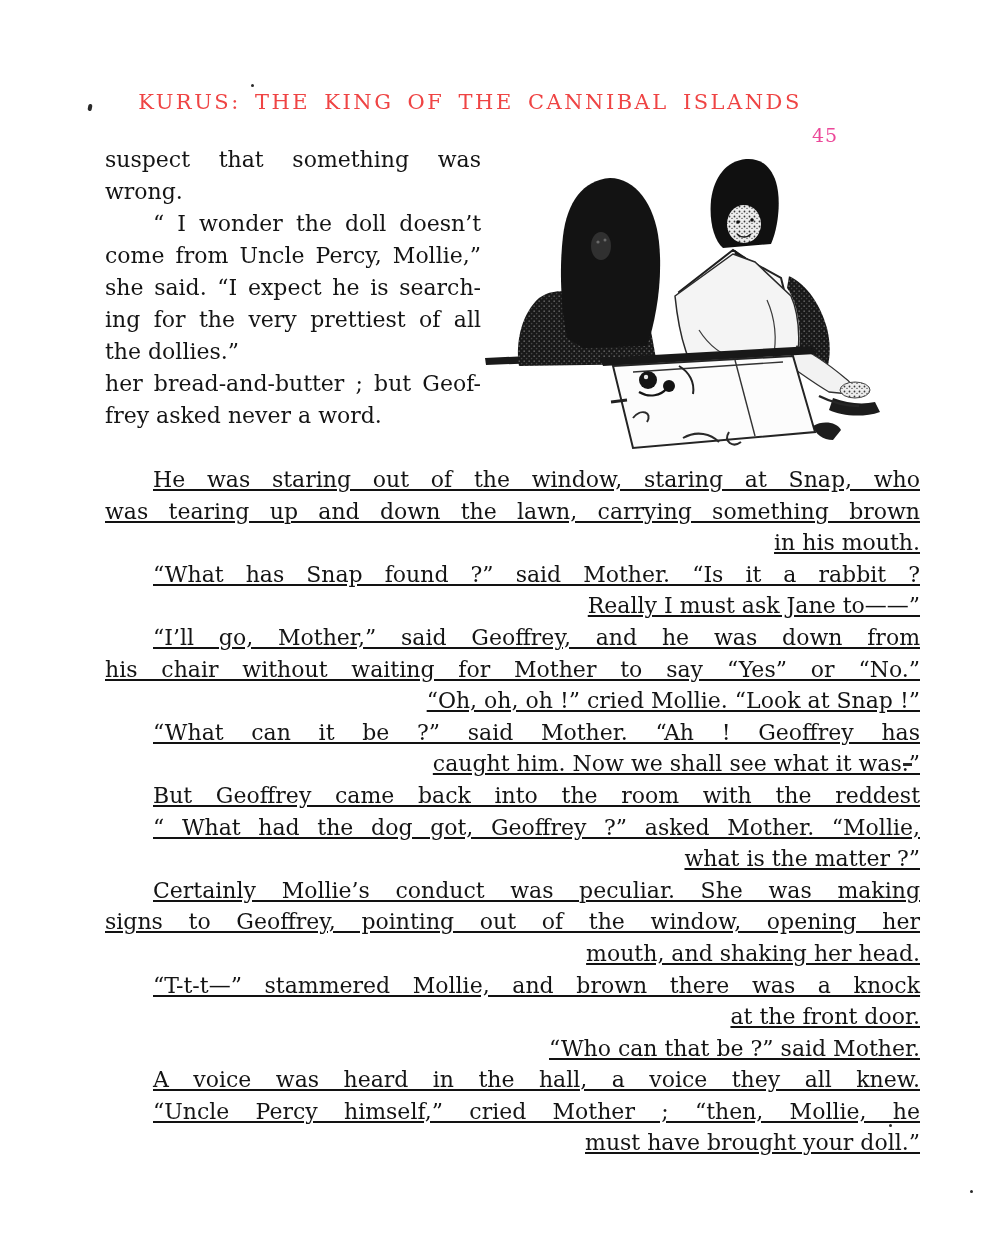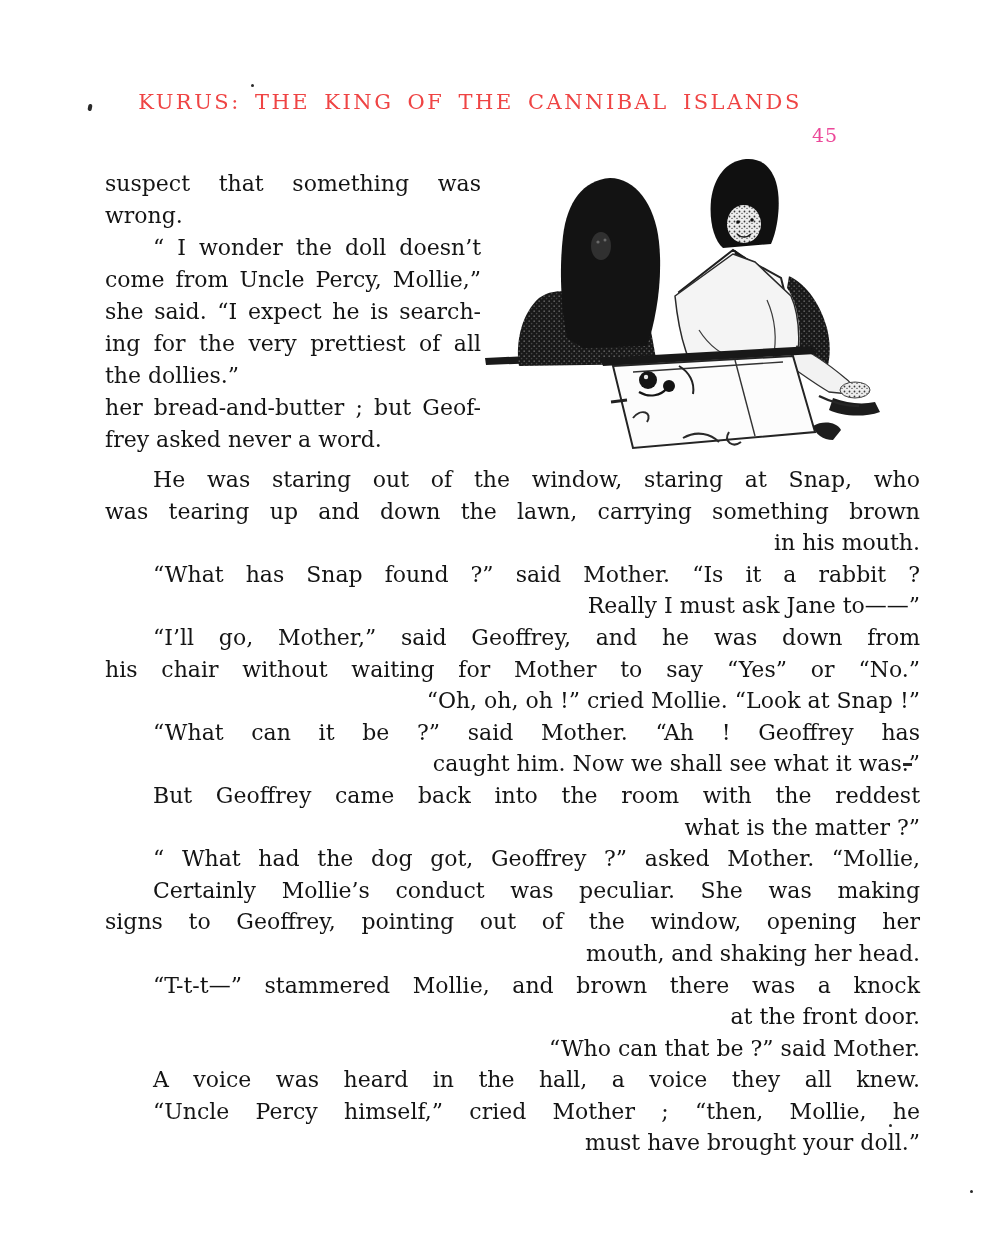--- a/index.html
+++ b/index.html
@@ -14,24 +14,24 @@
   .header-title{
     position:absolute;left:105px;top:90px;width:730px;
     text-align:center;font-size:21px;letter-spacing:2.5px;word-spacing:5px;
     color:#ef4444;white-space:nowrap;
   }
   .page-number{
     position:absolute;left:812px;top:88px;font-size:19px;letter-spacing:1px;color:#ec4899;margin-top:36px;
   }
 
   .narrow-column{
-    position:absolute;left:105px;top:144px;width:376px;margin-top:24px;
+    position:absolute;left:105px;top:144px;width:376px;
   }
   .wide-column{
-    position:absolute;left:105px;top:464px;width:815px;
+    position:absolute;left:105px;top:464px;width:815px;text-decoration:underline;
   }
   .line{
     font-size:22px;line-height:32px;height:32px;
     color:#141414;text-align:left;overflow:visible;
   }
   .wide-column .line{line-height:31.6px;height:31.6px;text-align:right;}
   .line.just{text-align:justify;text-align-last:justify;}
   .line.indent{text-indent:48px;}
 
   .illustration{
@@ -133,22 +133,22 @@
       <div class="line just">was tearing up and down the lawn, carrying something brown</div>
       <div class="line">in his mouth.</div>
       <div class="line indent just">“What has Snap found ?” said Mother. “Is it a rabbit ?</div>
       <div class="line">Really I must ask Jane to——”</div>
       <div class="line indent just">“I’ll go, Mother,” said Geoffrey, and he was down from</div>
       <div class="line just">his chair without waiting for Mother to say “Yes” or “No.”</div>
       <div class="line indent">“Oh, oh, oh !” cried Mollie. “Look at Snap !”</div>
       <div class="line indent just">“What can it be ?” said Mother. “Ah ! Geoffrey has</div>
       <div class="line">caught him. Now we shall see what it was.”</div>
       <div class="line indent just">But Geoffrey came back into the room with the reddest</div>
+      <div class="line indent just">“ What had the dog got, Geoffrey ?” asked Mother. “Mollie,</div>
       <div class="line">what is the matter ?”</div>
-      <div class="line indent just">“ What had the dog got, Geoffrey ?” asked Mother. “Mollie,</div>
       <div class="line indent just">Certainly Mollie’s conduct was peculiar. She was making</div>
       <div class="line just">signs to Geoffrey, pointing out of the window, opening her</div>
       <div class="line">mouth, and shaking her head.</div>
       <div class="line indent just">“T-t-t—” stammered Mollie, and brown there was a knock</div>
       <div class="line">at the front door.</div>
       <div class="line indent">“Who can that be ?” said Mother.</div>
       <div class="line indent just">A voice was heard in the hall, a voice they all knew.</div>
       <div class="line indent just">“Uncle Percy himself,” cried Mother ; “then, Mollie, he</div>
       <div class="line">must have brought your doll.”</div>
     </div>

